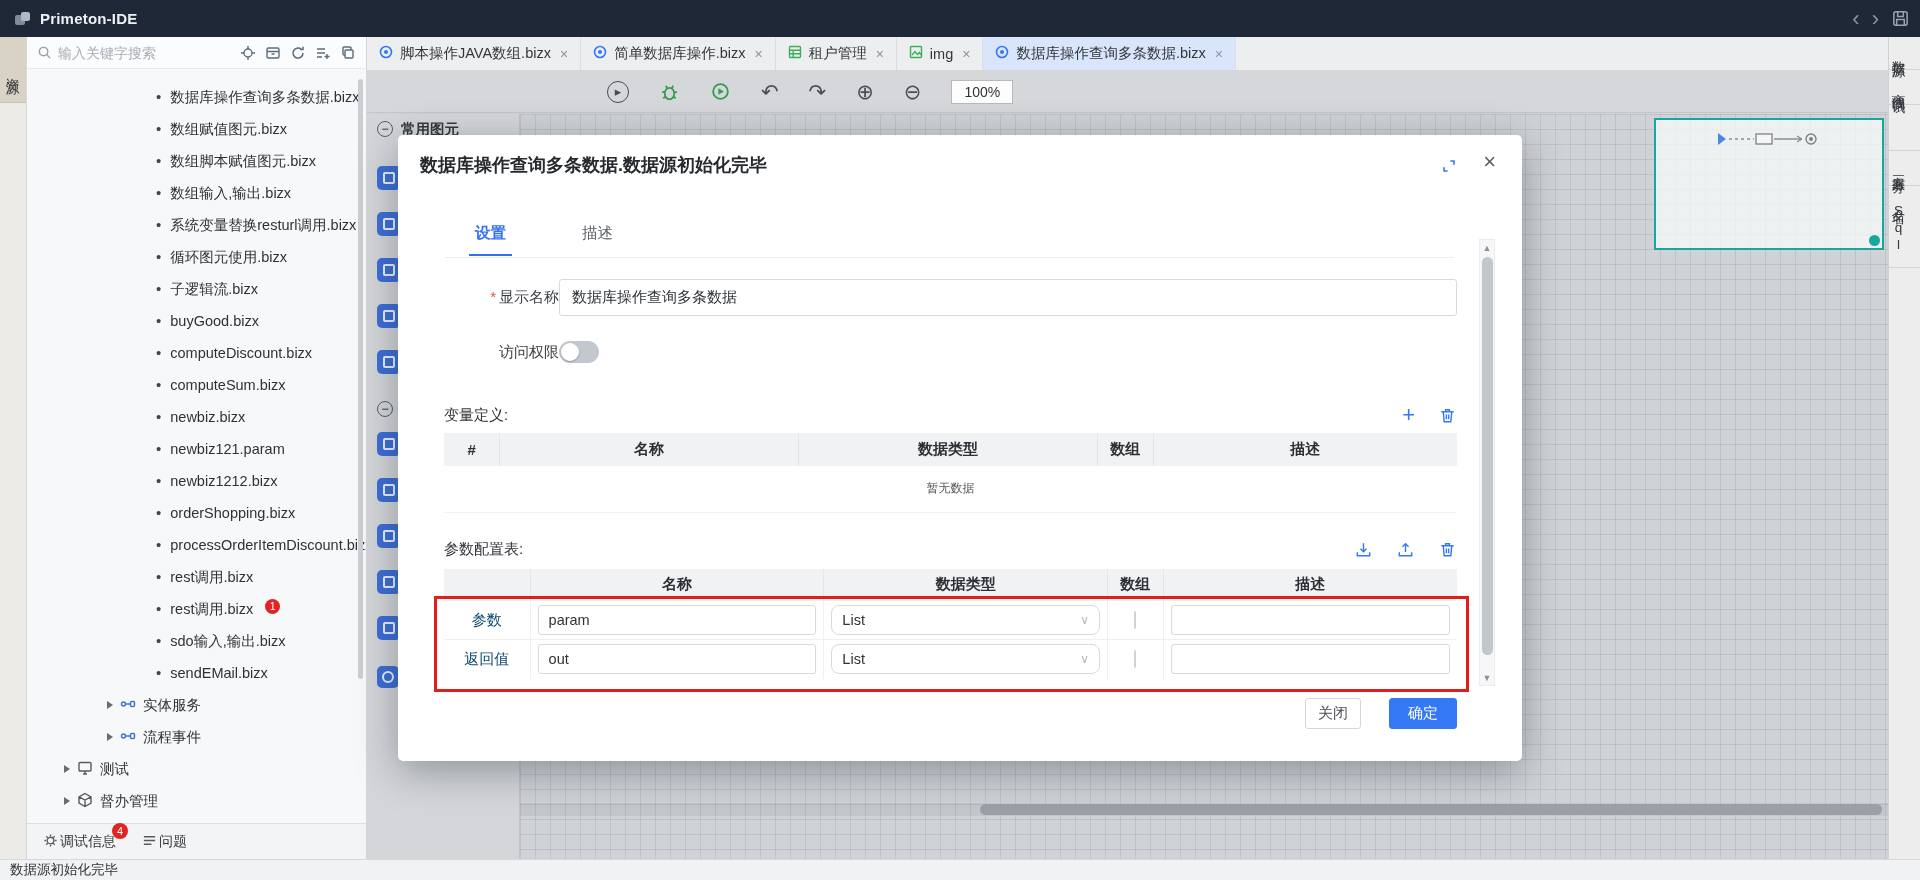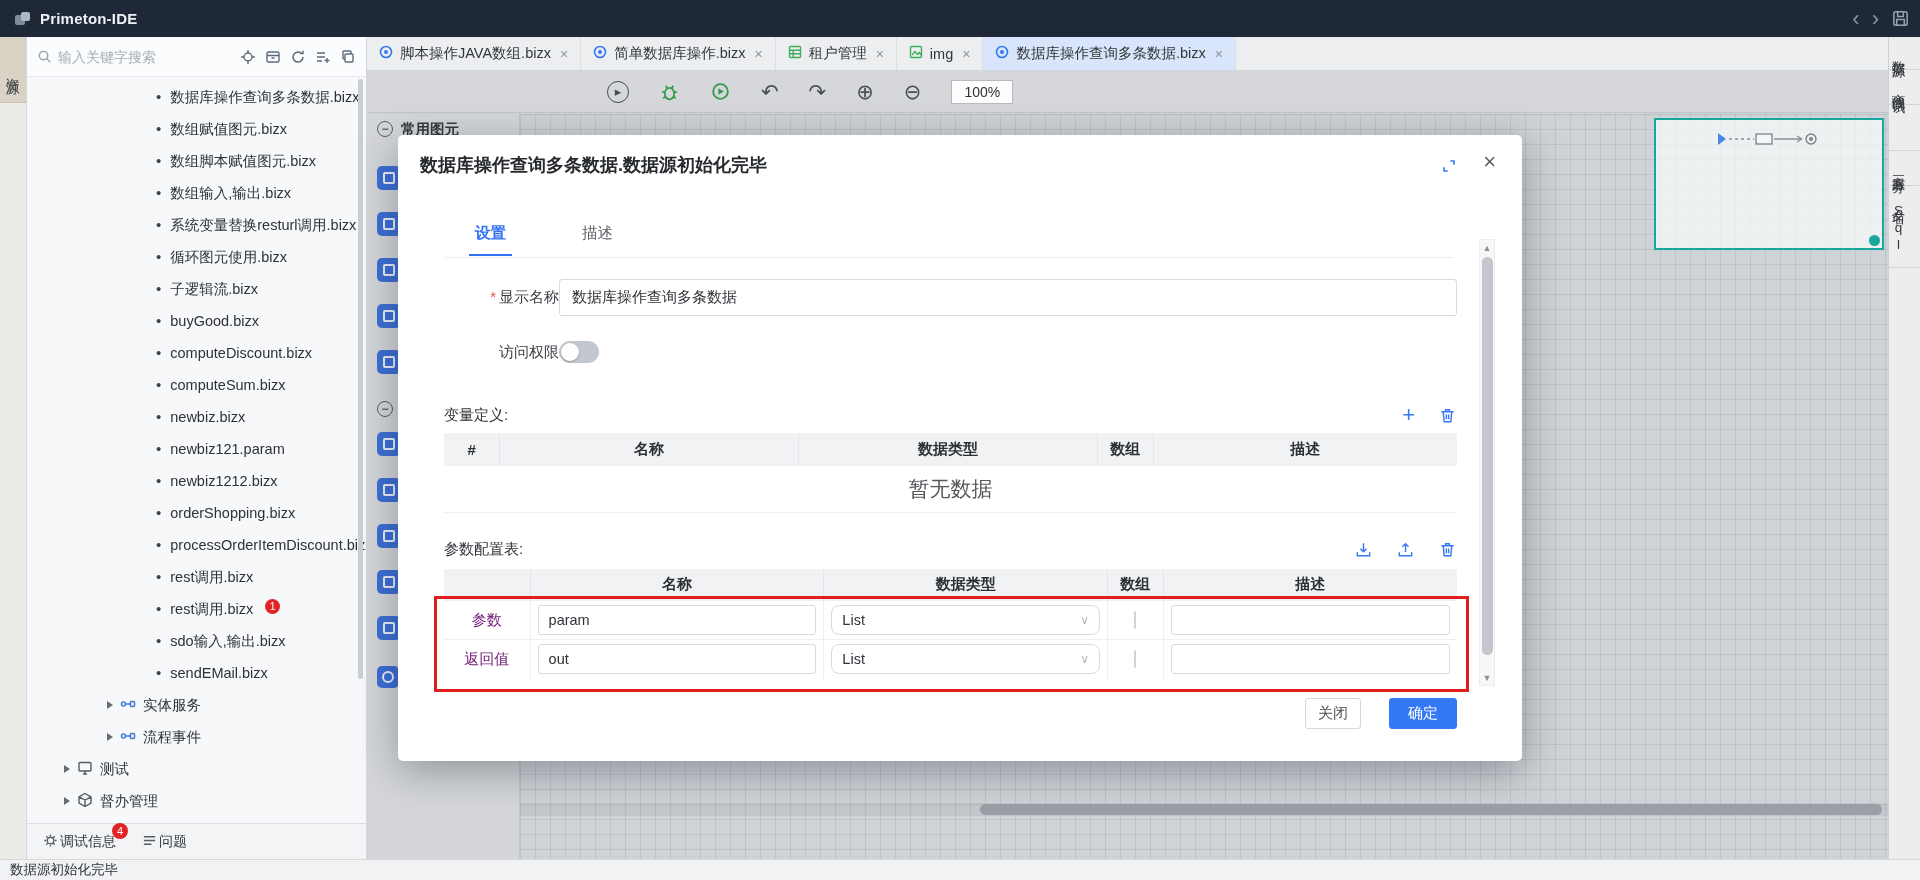--- a/index.html
+++ b/index.html
@@ -13,21 +13,21 @@
   .tb-right{position:absolute;right:10px;top:0;height:37px;display:flex;align-items:center;gap:12px;}
   .tb-chev{color:#8b94a6;font-size:22px;line-height:1;cursor:default;}
   .tb-save{display:flex;}
 
   
   .left-strip{position:absolute;left:0;top:37px;width:27px;bottom:21px;background:#ecebe7;border-right:1px solid #d6d8da;z-index:5;}
   .strip-tab{width:100%;height:66px;background:#d8d3c5;border-bottom:1px solid #c9c4b6;display:flex;align-items:center;justify-content:center;writing-mode:vertical-lr;text-orientation:upright;font-size:14px;color:#3b3e43;letter-spacing:3px;cursor:pointer;}
 
   
   .sidebar{position:absolute;left:27px;top:37px;width:340px;bottom:21px;background:#f7f8fa;border-right:1px solid #d4d6d9;z-index:5;}
-  .search-row{height:40px;display:flex;align-items:center;padding:0 10px;border-bottom:1px solid #e7e9ec;background:#fbfcfd;gap:6px;}
+  .search-row{height:32px;display:flex;align-items:center;padding:0 10px;border-bottom:1px solid #e7e9ec;background:#fbfcfd;gap:6px;}
   .search-input{flex:1;border:none;outline:none;background:transparent;font-size:14px;color:#333;min-width:60px;}
   .search-input::placeholder{color:#a7adb5;}
   .hicons{display:flex;align-items:center;gap:9px;}
   .hicon{display:flex;cursor:pointer;}
   .tree{position:absolute;top:40px;left:0;right:0;bottom:36px;overflow:hidden;padding-top:4px;}
   .titem{height:32px;display:flex;align-items:center;gap:9px;padding-left:129px;font-size:14.5px;color:#2e3237;white-space:nowrap;cursor:pointer;}
   .titem .dot{color:#3e434a;font-size:15px;line-height:1;margin-top:-2px;}
   .titem.group{padding-left:80px;gap:7px;}
   .titem.root{padding-left:37px;gap:7px;}
   .caret{width:0;height:0;border-left:6px solid #676c73;border-top:4.5px solid transparent;border-bottom:4.5px solid transparent;flex:none;}
@@ -93,27 +93,27 @@
   .toggle{width:40px;height:22px;border-radius:11px;background:#c3c8cf;position:relative;cursor:pointer;flex:none;}
   .toggle::after{content:"";position:absolute;left:2px;top:2px;width:18px;height:18px;border-radius:50%;background:#fff;box-shadow:0 1px 2px rgba(0,0,0,.25);}
   .section-row{display:flex;align-items:center;margin-top:39px;}
   .section-row.second{margin-top:27px;}
   .section-label{font-size:15px;color:#303338;}
   .section-icons{margin-left:auto;display:flex;align-items:center;gap:23px;}
   .blue-ic{color:#3478f6;font-size:22px;line-height:1;cursor:pointer;display:flex;}
   .vtable{width:100%;border-collapse:collapse;margin-top:7px;background:#fff;}
   .vtable th{background:#f1f2f4;height:33px;font-size:15px;font-weight:700;color:#2d3035;border-left:1px solid #e3e5e8;text-align:center;}
   .vtable th:first-child{border-left:none;}
-  .vtable td.empty{height:46px;text-align:center;font-size:21px;color:#55585c;border-bottom:1px solid #f0f1f3;}
+  .vtable td.empty{height:46px;text-align:center;font-size:12px;color:#55585c;border-bottom:1px solid #f0f1f3;}
   .ptable-wrap{position:relative;margin-top:10px;}
   .ptable{width:100%;border-collapse:collapse;background:#fff;}
   .ptable th{background:#f1f2f4;height:32px;font-size:15px;font-weight:700;color:#2d3035;border-left:1px solid #e3e5e8;text-align:center;}
   .ptable th:first-child{border-left:none;}
   .ptable td{height:39px;border-top:1px solid #eef0f2;border-left:1px solid #eef0f2;text-align:center;vertical-align:middle;}
-  .ptable td:first-child{border-left:none;font-size:15px;color:#701a75;}
+  .ptable td:first-child{border-left:none;font-size:15px;color:#0c4a6e;}
   .cellin{width:calc(100% - 14px);height:30px;border:1px solid #d8dadd;border-radius:3px;padding:0 10px;font-size:14.5px;color:#2f3338;outline:none;}
   .sel{width:calc(100% - 14px);height:30px;border:1px solid #d8dadd;border-radius:8px;margin:0 auto;display:flex;align-items:center;padding:0 10px;font-size:14.5px;color:#2f3338;cursor:pointer;background:#fff;}
   .sel .chev{margin-left:auto;color:#b3b7bc;font-size:12px;}
   .cb{width:16px;height:16px;border:1px solid #cfd2d6;border-radius:2px;background:#fdfdfd;margin:0 auto;cursor:pointer;}
   .annotation{position:absolute;left:-10px;right:-12px;top:27px;height:96px;border:3px solid #e21d1d;pointer-events:none;z-index:6;}
   .m-footer{display:flex;justify-content:flex-end;gap:28px;margin-top:19px;}
   .btn{height:31px;border-radius:3px;font-size:15px;display:flex;align-items:center;justify-content:center;cursor:pointer;}
   .btn.ghost{background:#fff;border:1px solid #d5d7da;color:#4c5056;padding:0 12px;}
   .btn.primary{background:#3478f6;border:1px solid #3478f6;color:#fff;padding:0 18px;}
   .mscroll{position:absolute;right:27px;top:104px;width:16px;height:447px;background:#f6f7f8;border:1px solid #ececee;}

